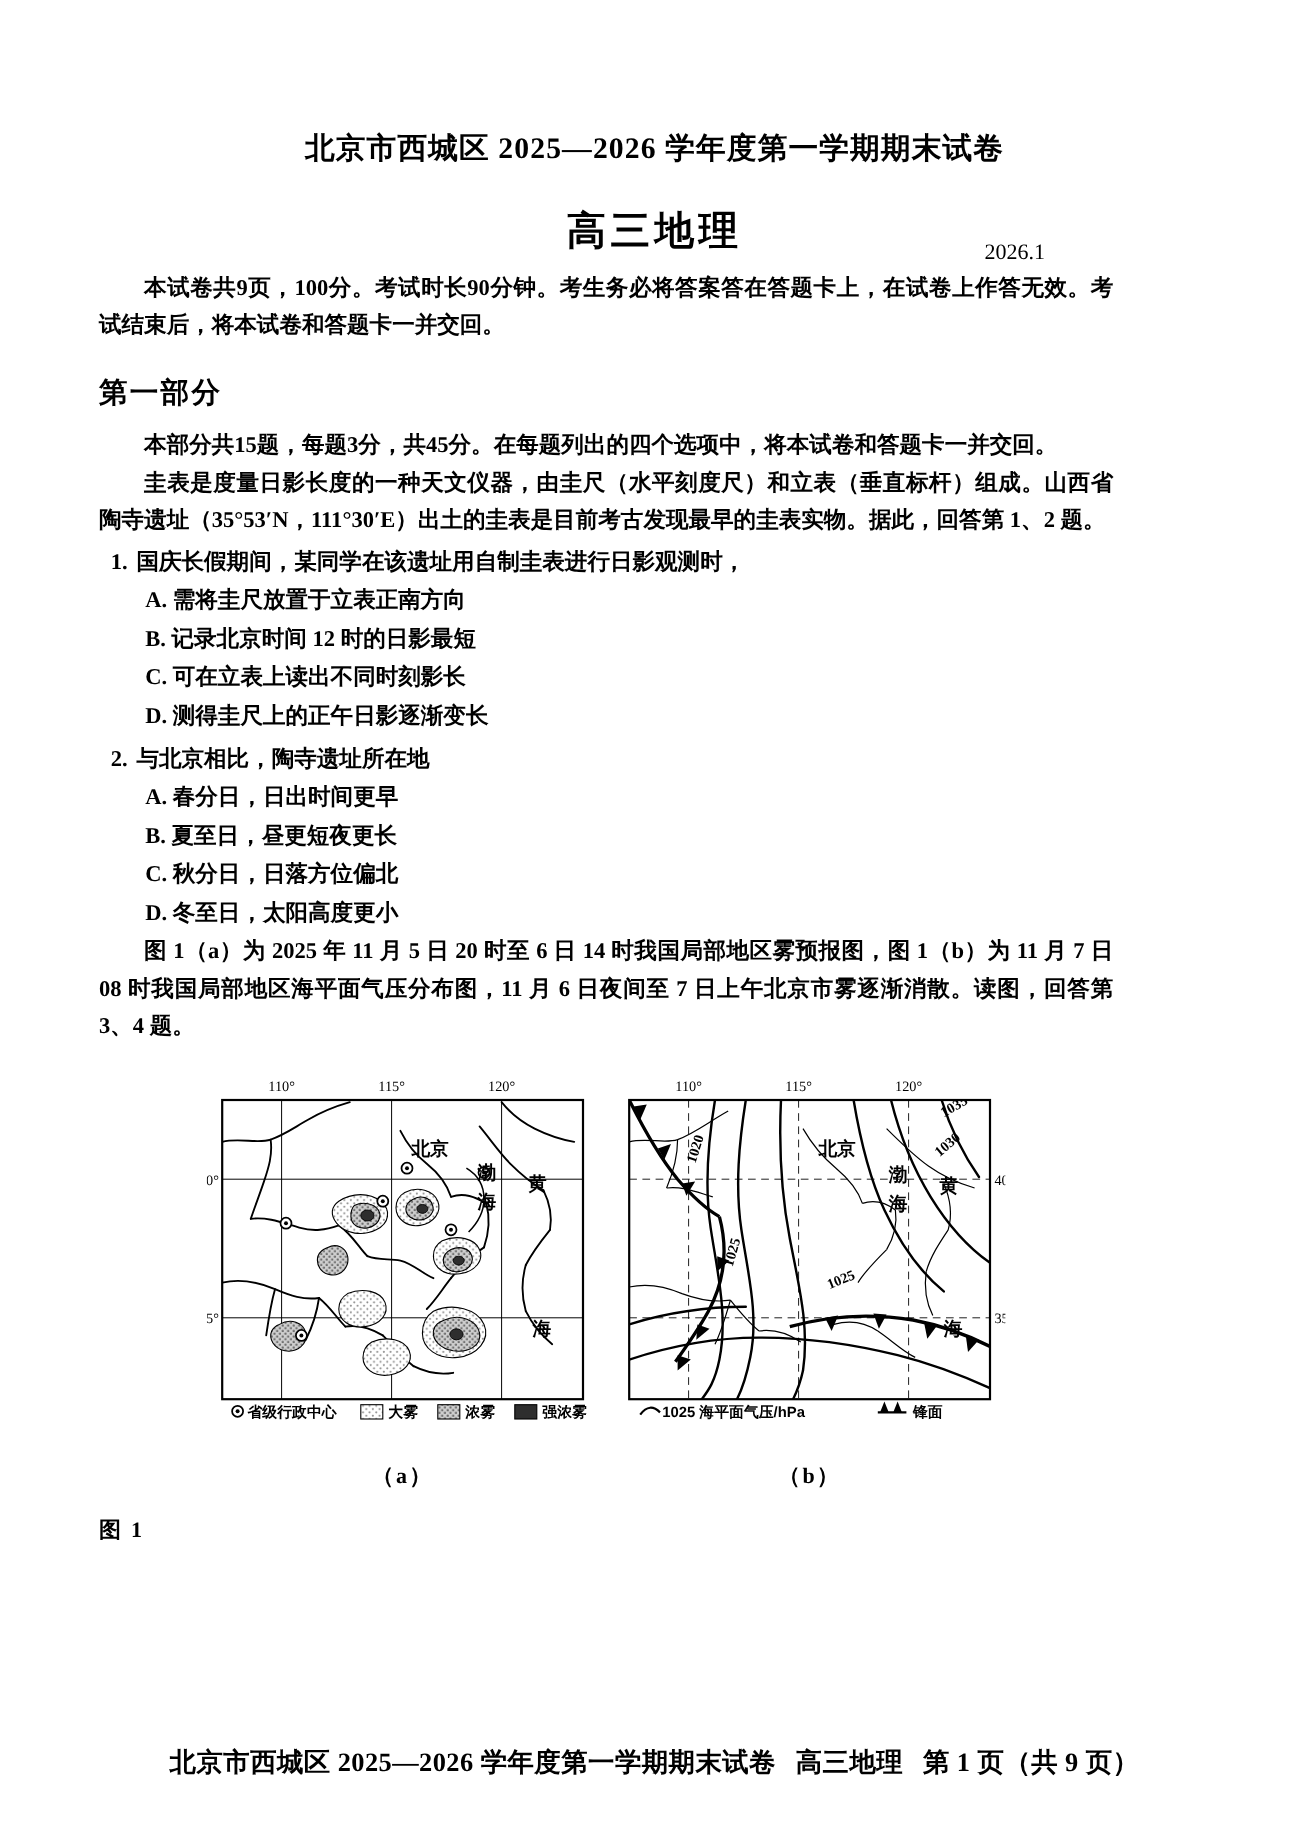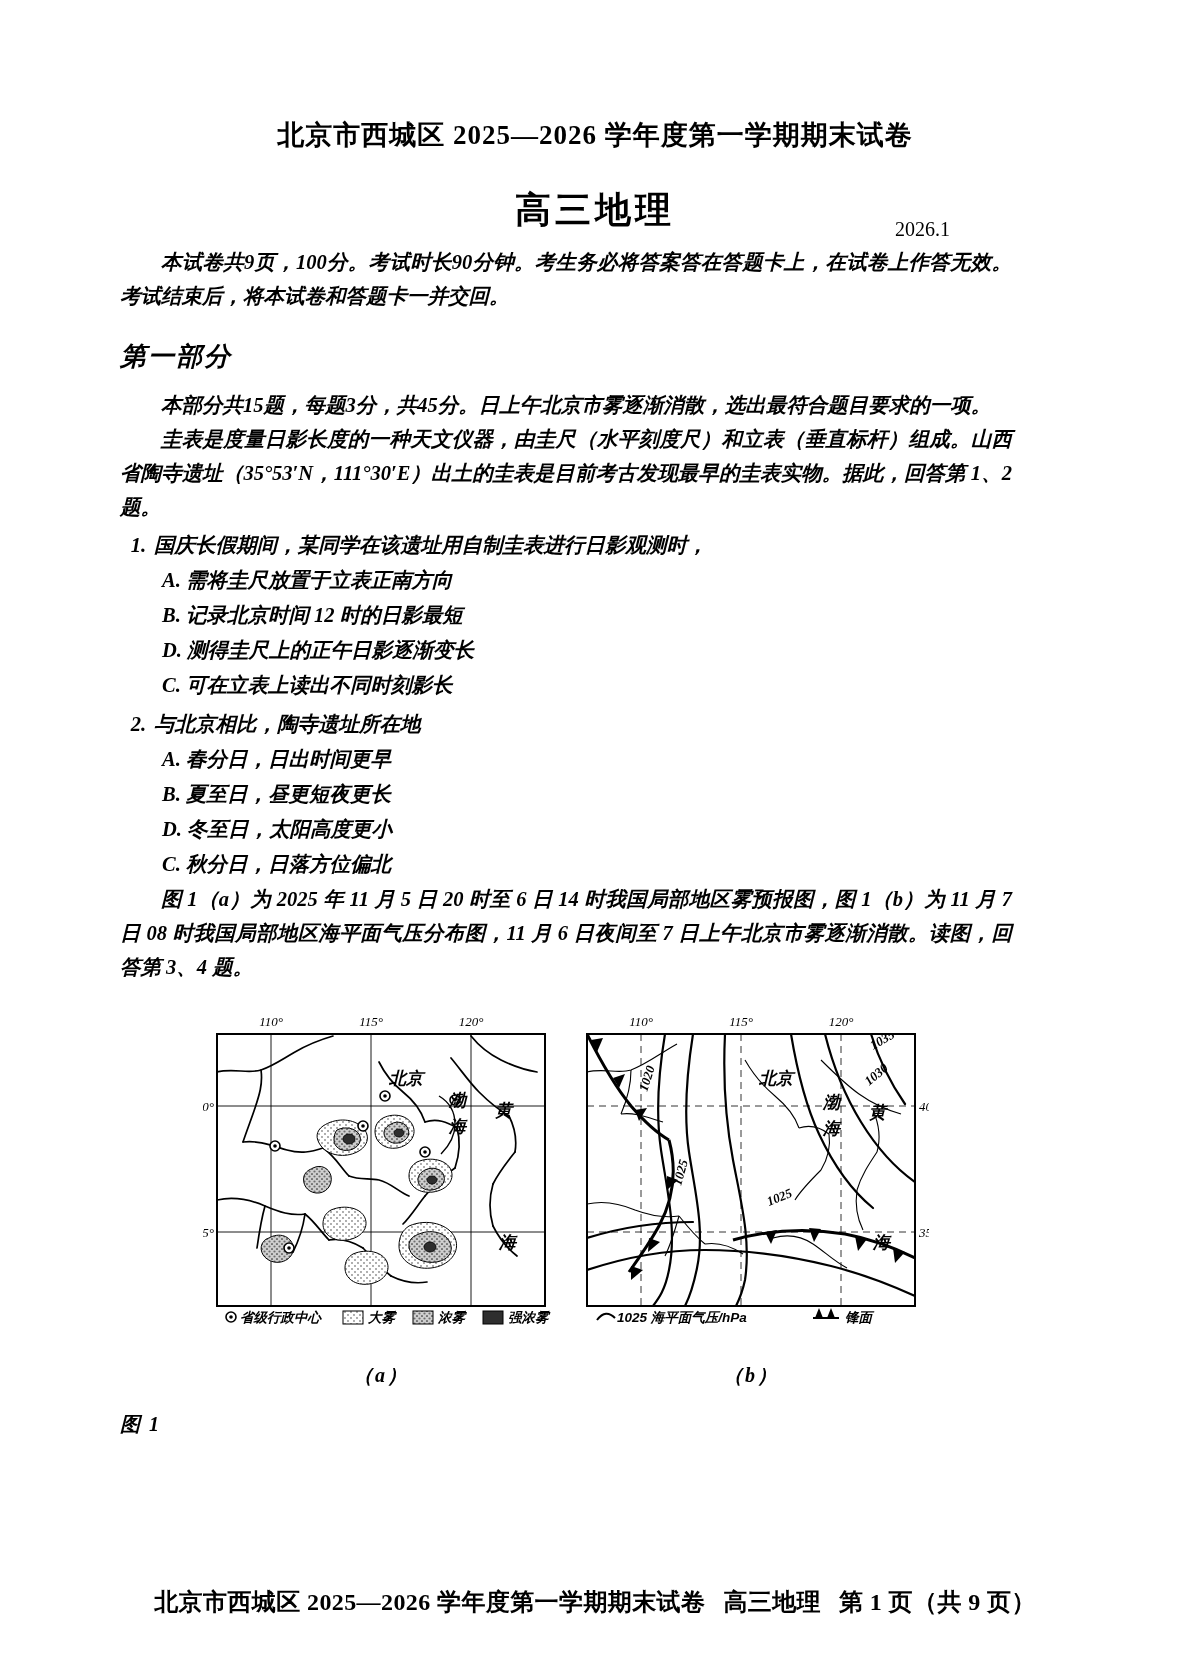--- a/index.html
+++ b/index.html
@@ -38,21 +38,21 @@
   .exam-date {
     position:absolute;
     right:240px;
     bottom:4px;
     font-size:20px;
     font-weight:normal;
     font-family:"Liberation Serif", serif;
   }
 
   
-  .body-wrap { padding:0 178px 0 120px;font-style:italic; }
+  .body-wrap { padding:0 178px 0 90px; }
   p.para {
     font-size:20.5px;
     line-height:34px;
     margin:0;
     text-align:justify;
     text-justify:inter-ideograph;
     font-weight:bold;
   }
   p.indent { text-indent:2em; }
   .notice { margin-top:22px; }
@@ -142,51 +142,51 @@
     <div class="subject">高三地理</div>
     <div class="exam-date">2026.1</div>
   </div>
 
   <div class="body-wrap">
 
     <p class="para indent notice">本试卷共9页，100分。考试时长90分钟。考生务必将答案答在答题卡上，在试卷上作答无效。考试结束后，将本试卷和答题卡一并交回。</p>
 
     <div class="section-title">第一部分</div>
 
-    <p class="para indent">本部分共15题，每题3分，共45分。日上午北京市雾逐渐消散，选出最符合题目要求的一项。</p>
+    <p class="para indent">本部分共15题，每题3分，共45分。在每题列出的四个选项中，将本试卷和答题卡一并交回。</p>
 
     <p class="para indent">圭表是度量日影长度的一种天文仪器，由圭尺（水平刻度尺）和立表（垂直标杆）组成。山西省陶寺遗址（35°53′N，111°30′E）出土的圭表是目前考古发现最早的圭表实物。据此，回答第 1、2 题。</p>
 
     <div class="q-block">
       <div class="q-line">
         <span class="q-num">1.</span>
         <span class="q-stem">国庆长假期间，某同学在该遗址用自制圭表进行日影观测时，</span>
       </div>
       <div class="opt-row">
         <span class="opt">A. 需将圭尺放置于立表正南方向</span>
         <span class="opt second">B. 记录北京时间 12 时的日影最短</span>
       </div>
       <div class="opt-row">
+        <span class="opt">C. 可在立表上读出不同时刻影长</span>
         <span class="opt second">D. 测得圭尺上的正午日影逐渐变长</span>
-        <span class="opt">C. 可在立表上读出不同时刻影长</span>
       </div>
     </div>
 
     <div class="q-block">
       <div class="q-line">
         <span class="q-num">2.</span>
         <span class="q-stem">与北京相比，陶寺遗址所在地</span>
       </div>
       <div class="opt-row">
         <span class="opt">A. 春分日，日出时间更早</span>
         <span class="opt second">B. 夏至日，昼更短夜更长</span>
       </div>
       <div class="opt-row">
+        <span class="opt">C. 秋分日，日落方位偏北</span>
         <span class="opt second">D. 冬至日，太阳高度更小</span>
-        <span class="opt">C. 秋分日，日落方位偏北</span>
       </div>
     </div>
 
     <p class="para indent fig-intro">图 1（a）为 2025 年 11 月 5 日 20 时至 6 日 14 时我国局部地区雾预报图，图 1（b）为 11 月 7 日 08 时我国局部地区海平面气压分布图，11 月 6 日夜间至 7 日上午北京市雾逐渐消散。读图，回答第 3、4 题。</p>
 
     <div class="figure">
       <div class="maps">
 
         <div class="map-panel">
           <svg class="mapsvg" width="356" height="360" viewBox="0 0 356 360">

